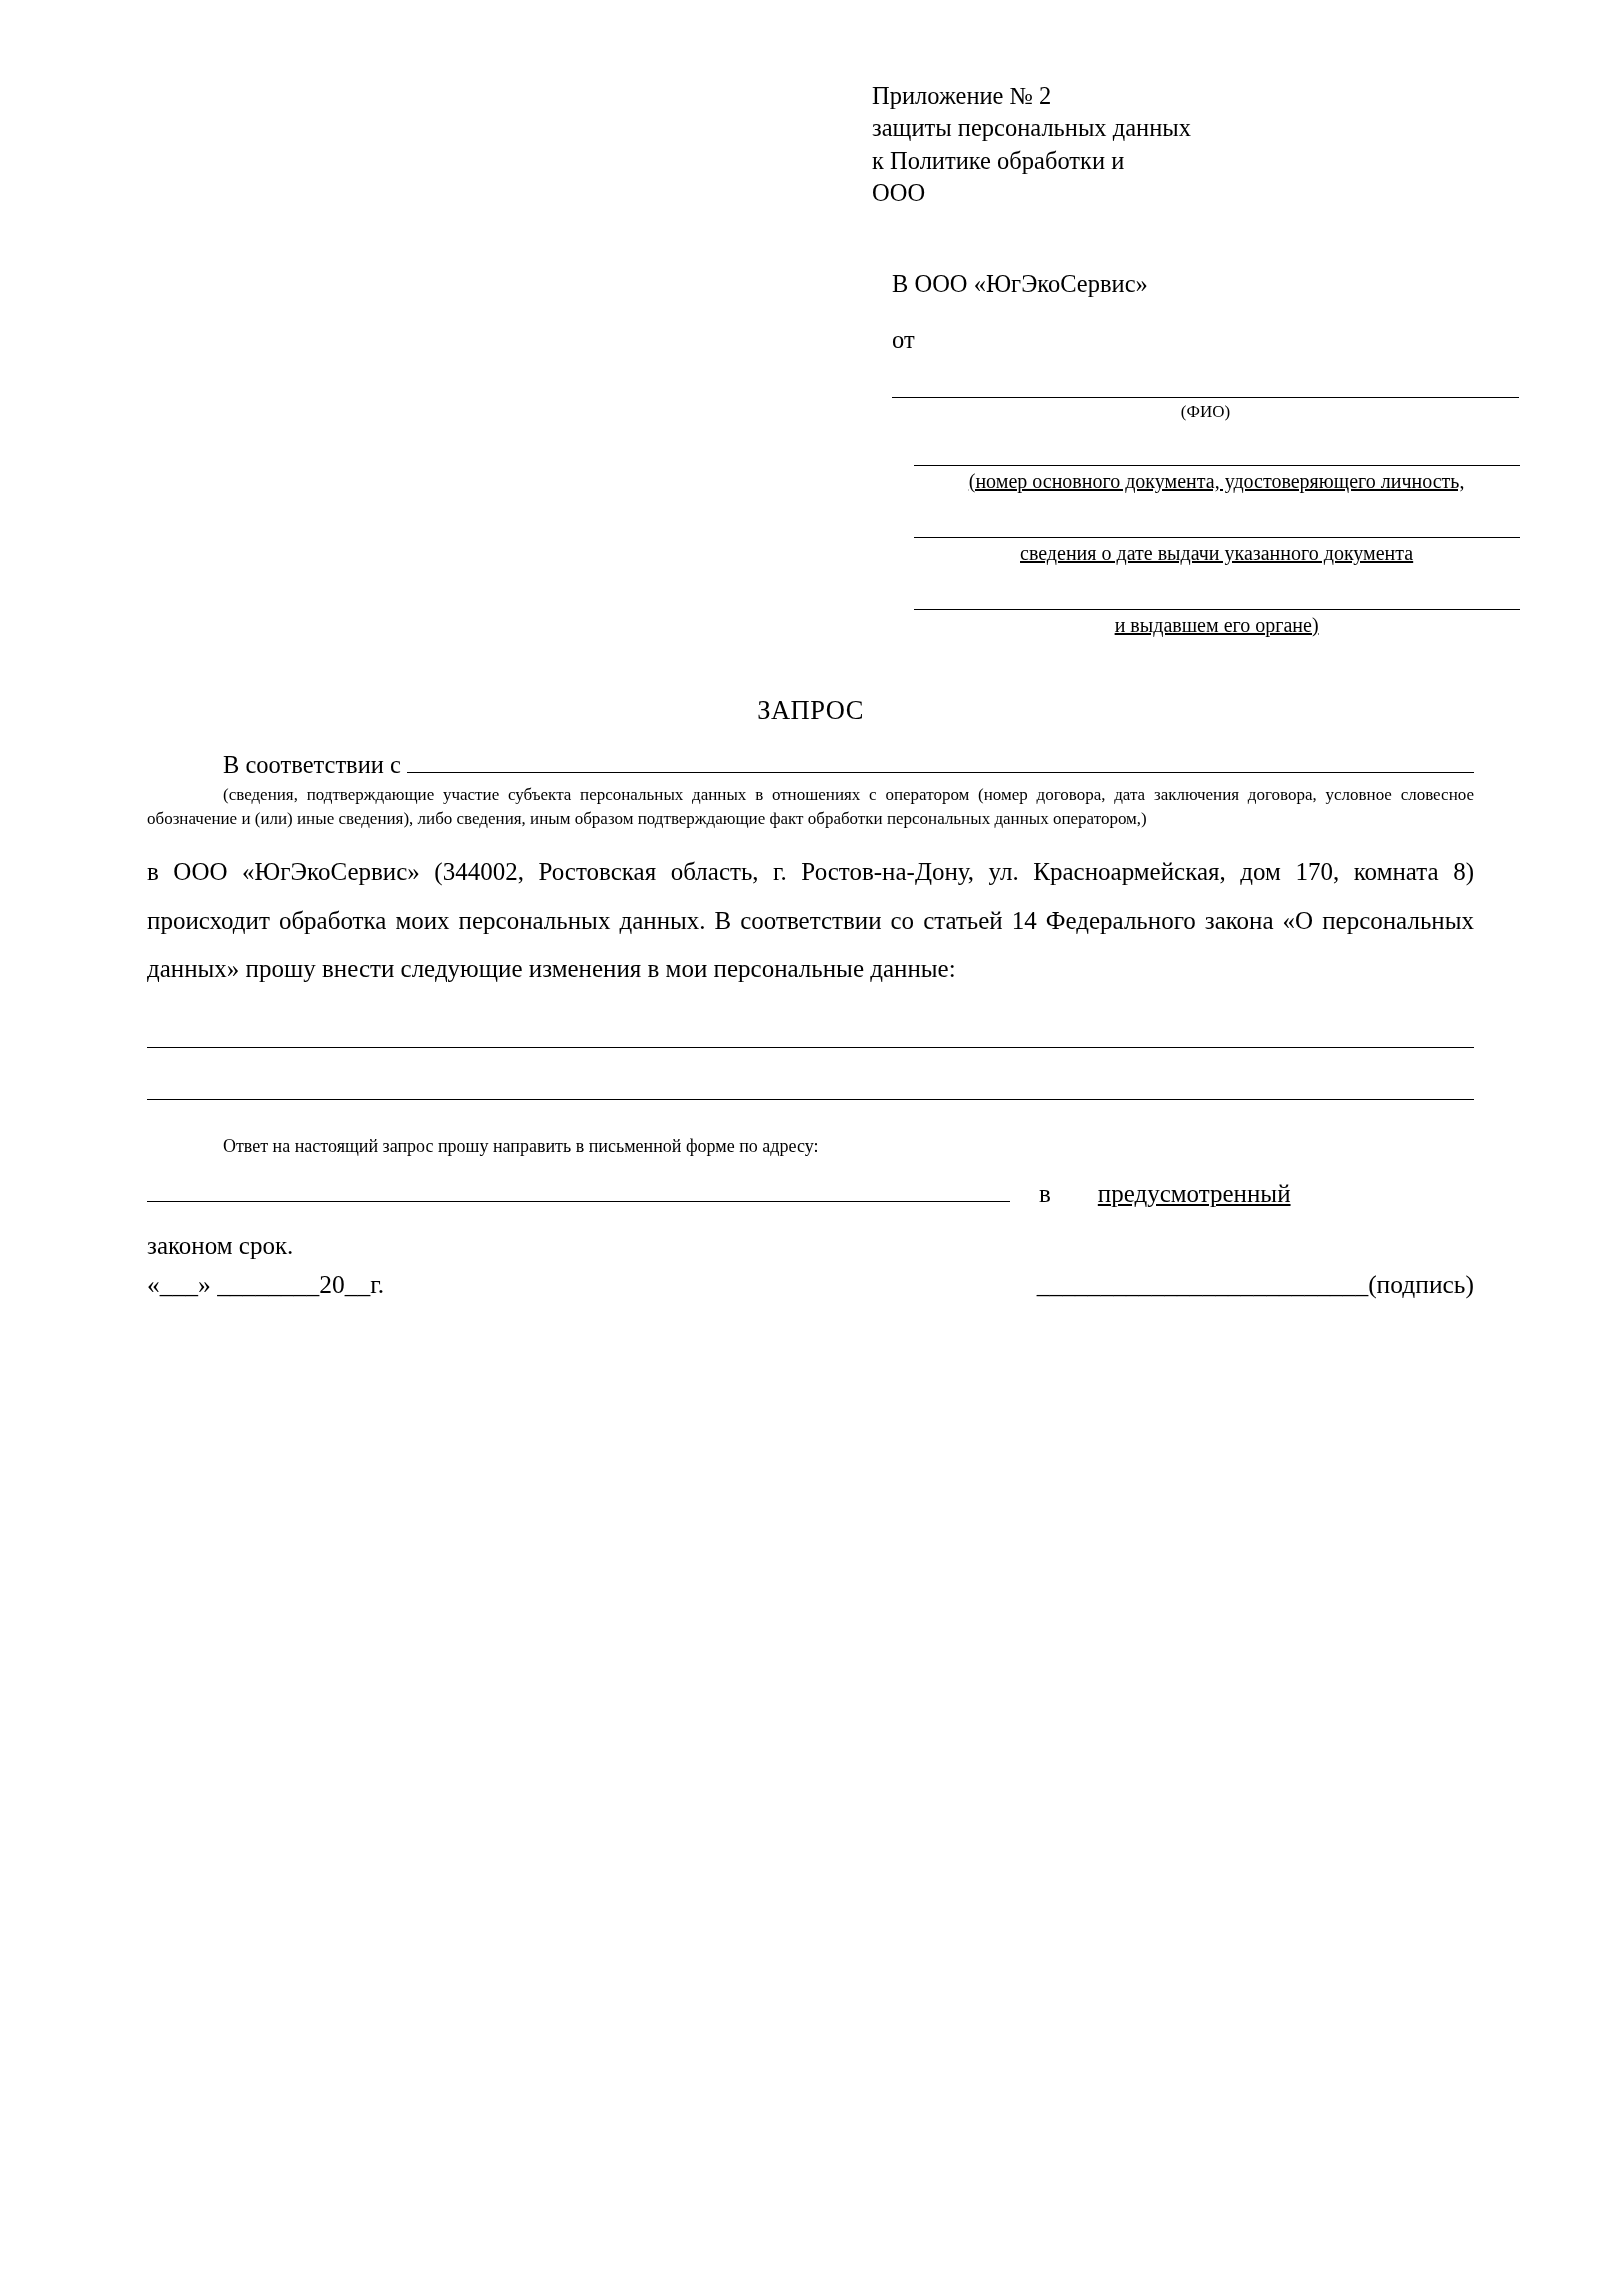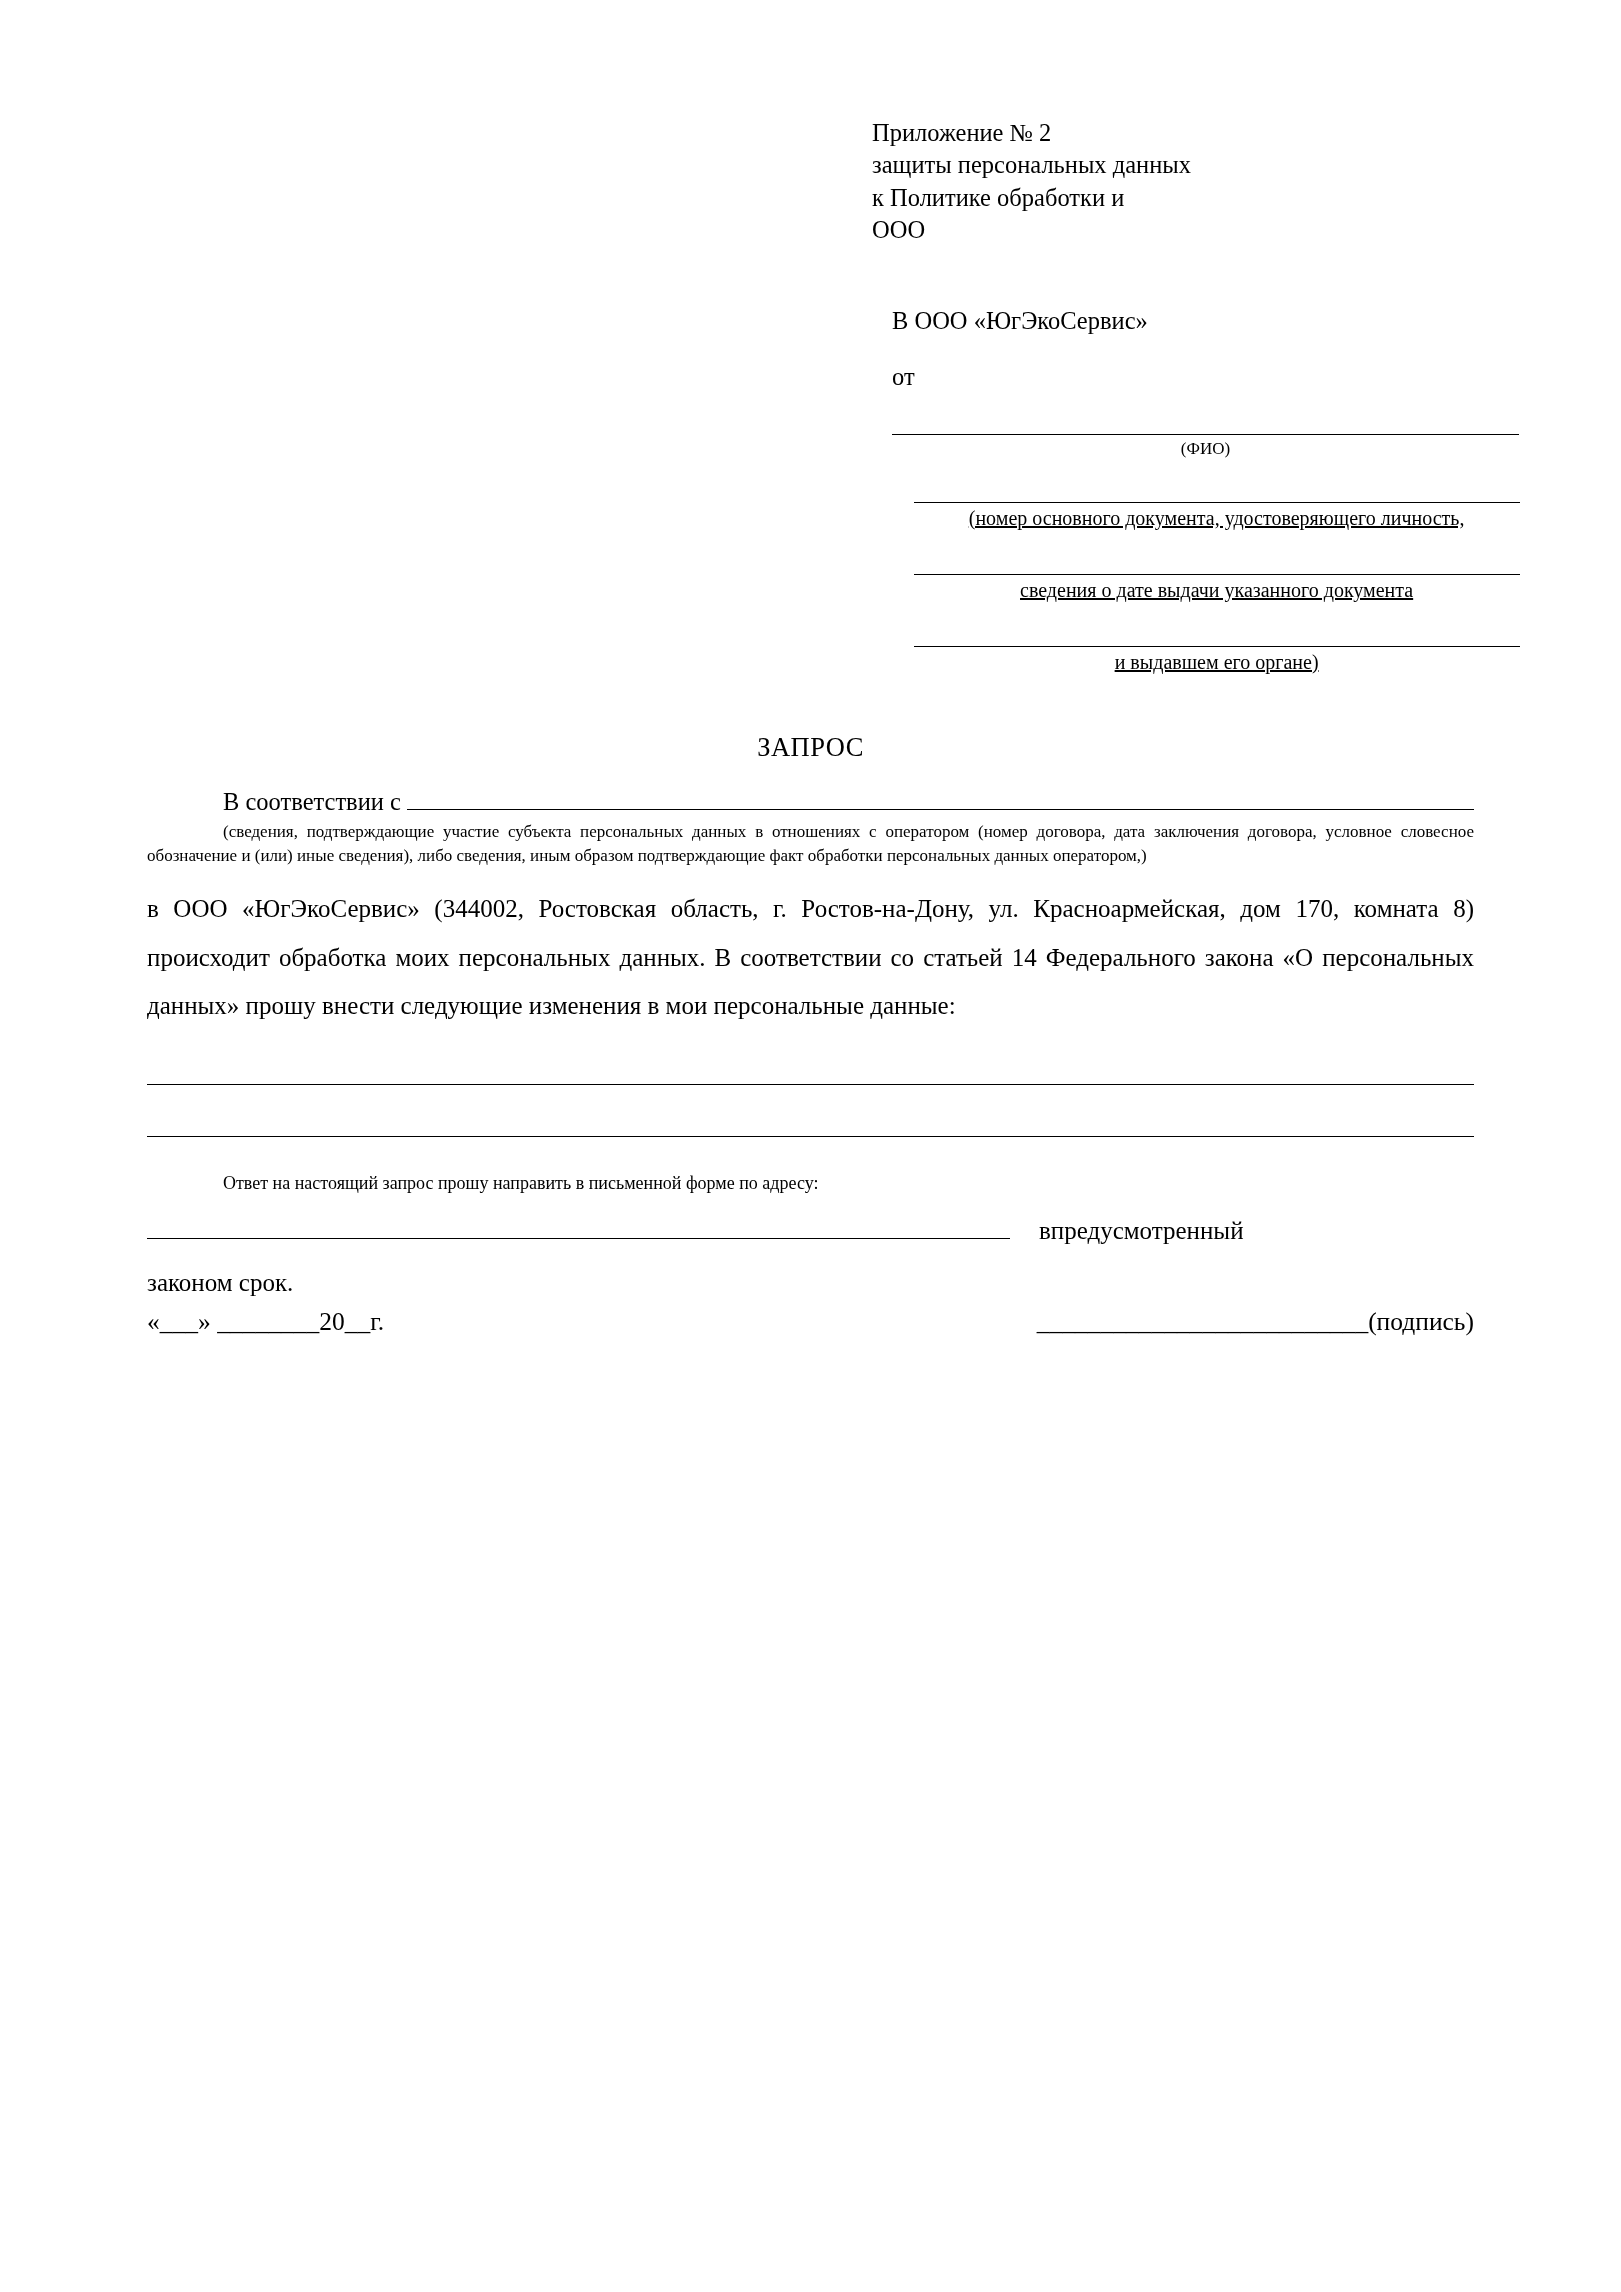--- a/index.html
+++ b/index.html
@@ -10,21 +10,21 @@
   body {
     font-family: "Liberation Serif", "DejaVu Serif", serif;
     color: #000000;
   }
   .page {
     position: relative;
     width: 1621px;
     height: 2293px;
     background: #ffffff;
     box-sizing: border-box;
-    padding: 117px 147px 0 147px;
+    padding: 80px 147px 0 147px;
     overflow: hidden;
   }
 
   
   .header-block {
     margin-left: 725px;
     width: 549px;
     font-size: 24.5px;
     line-height: 1.32;
   }
@@ -119,21 +119,21 @@
     align-items: baseline;
     font-size: 25px;
     margin-top: 15.7px;
   }
   .addr-answer-row .rule-long {
     width: 863px;
     border-bottom: 1.6px solid #000;
     height: 19.6px;
   }
   .addr-answer-row .w-word { margin-left: 29px; white-space: pre; }
-  .addr-answer-row .tail { white-space: pre; }
+  .addr-answer-row .tail { margin-left: 47px; white-space: pre; text-decoration: underline; }
 
   .tail-line {
     font-size: 25px;
     line-height: 1.95;
     margin-top: 13.7px;
   }
 
   
   .sign-row {
     display: flex;

